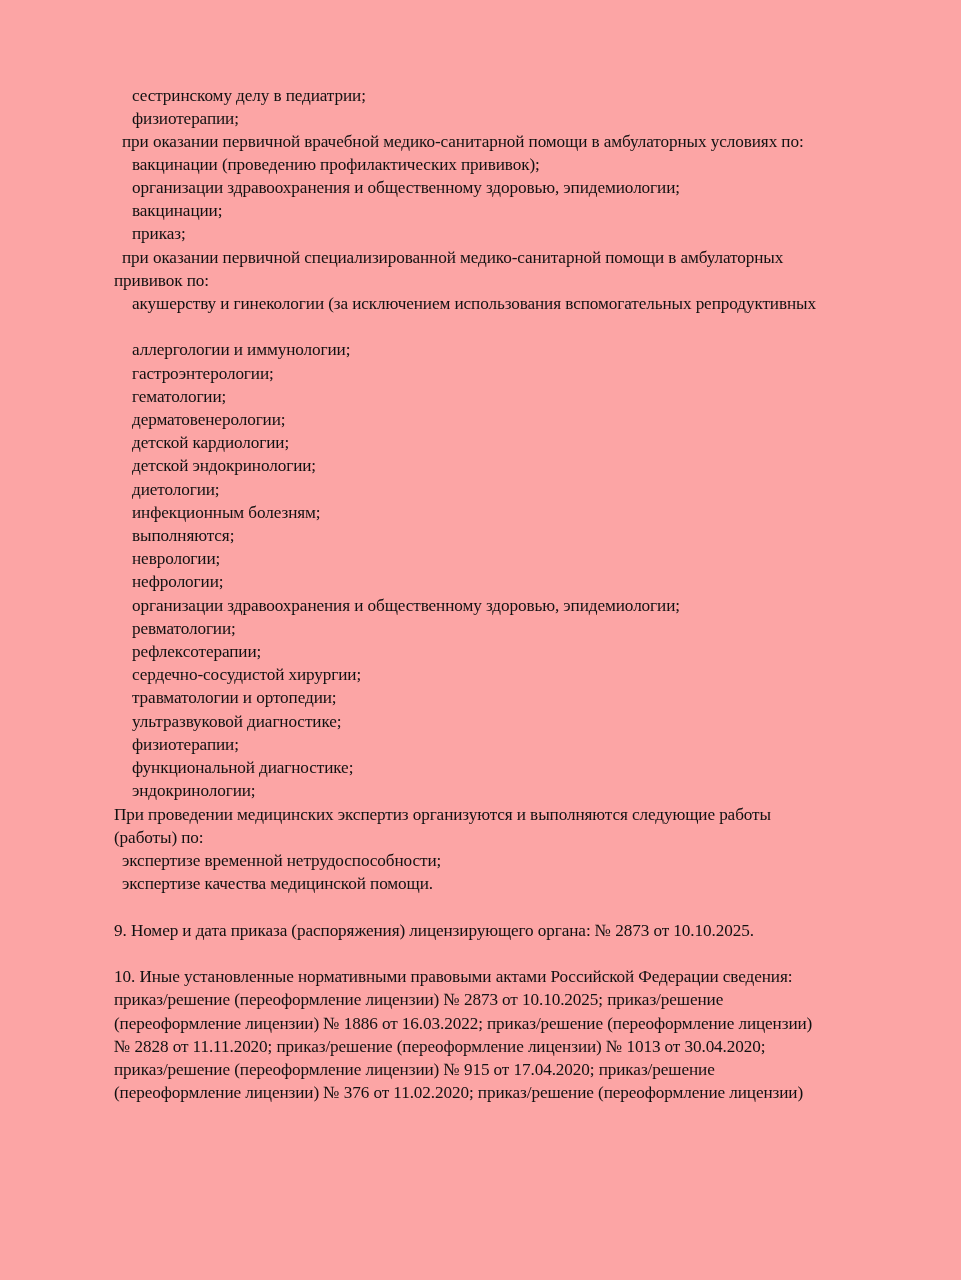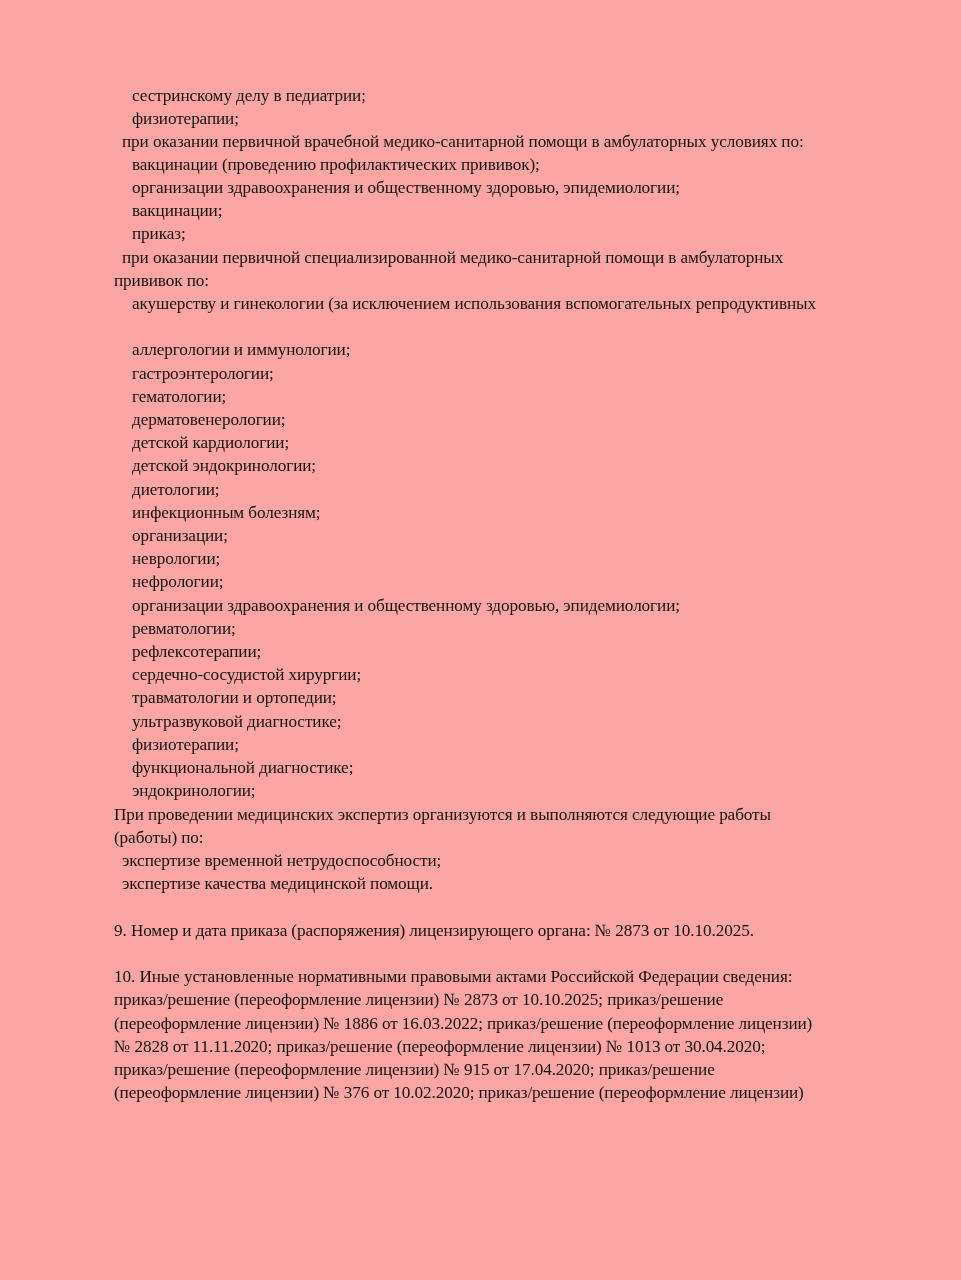--- a/index.html
+++ b/index.html
@@ -29,21 +29,21 @@
   <div class="line" style="top:269px">прививок по:</div>
   <div class="line ind2" style="top:292px">акушерству и гинекологии (за исключением использования вспомогательных репродуктивных</div>
   <div class="line ind2" style="top:338px">аллергологии и иммунологии;</div>
   <div class="line ind2" style="top:362px">гастроэнтерологии;</div>
   <div class="line ind2" style="top:385px">гематологии;</div>
   <div class="line ind2" style="top:408px">дерматовенерологии;</div>
   <div class="line ind2" style="top:431px">детской кардиологии;</div>
   <div class="line ind2" style="top:454px">детской эндокринологии;</div>
   <div class="line ind2" style="top:478px">диетологии;</div>
   <div class="line ind2" style="top:501px">инфекционным болезням;</div>
-  <div class="line ind2" style="top:524px">организации;</div>
+  <div class="line ind2" style="top:524px">выполняются;</div>
   <div class="line ind2" style="top:547px">неврологии;</div>
   <div class="line ind2" style="top:570px">нефрологии;</div>
   <div class="line ind2" style="top:594px">организации здравоохранения и общественному здоровью, эпидемиологии;</div>
   <div class="line ind2" style="top:617px">ревматологии;</div>
   <div class="line ind2" style="top:640px">рефлексотерапии;</div>
   <div class="line ind2" style="top:663px">сердечно-сосудистой хирургии;</div>
   <div class="line ind2" style="top:686px">травматологии и ортопедии;</div>
   <div class="line ind2" style="top:710px">ультразвуковой диагностике;</div>
   <div class="line ind2" style="top:733px">физиотерапии;</div>
   <div class="line ind2" style="top:756px">функциональной диагностике;</div>
@@ -53,14 +53,14 @@
   <div class="line ind1" style="top:849px">экспертизе временной нетрудоспособности;</div>
   <div class="line ind1" style="top:872px">экспертизе качества медицинской помощи.</div>
 
   <div class="line" style="top:919px">9. Номер и дата приказа (распоряжения) лицензирующего органа: № 2873 от 10.10.2025.</div>
 
   <div class="line" style="top:965px">10. Иные установленные нормативными правовыми актами Российской Федерации сведения:</div>
   <div class="line" style="top:988px">приказ/решение (переоформление лицензии) № 2873 от 10.10.2025; приказ/решение</div>
   <div class="line" style="top:1012px">(переоформление лицензии) № 1886 от 16.03.2022; приказ/решение (переоформление лицензии)</div>
   <div class="line" style="top:1035px">№ 2828 от 11.11.2020; приказ/решение (переоформление лицензии) № 1013 от 30.04.2020;</div>
   <div class="line" style="top:1058px">приказ/решение (переоформление лицензии) № 915 от 17.04.2020; приказ/решение</div>
-  <div class="line" style="top:1081px">(переоформление лицензии) № 376 от 10.02.2020; приказ/решение (переоформление лицензии)</div>
+  <div class="line" style="top:1081px">(переоформление лицензии) № 376 от 11.02.2020; приказ/решение (переоформление лицензии)</div>
 </div>
 
 </body></html>

